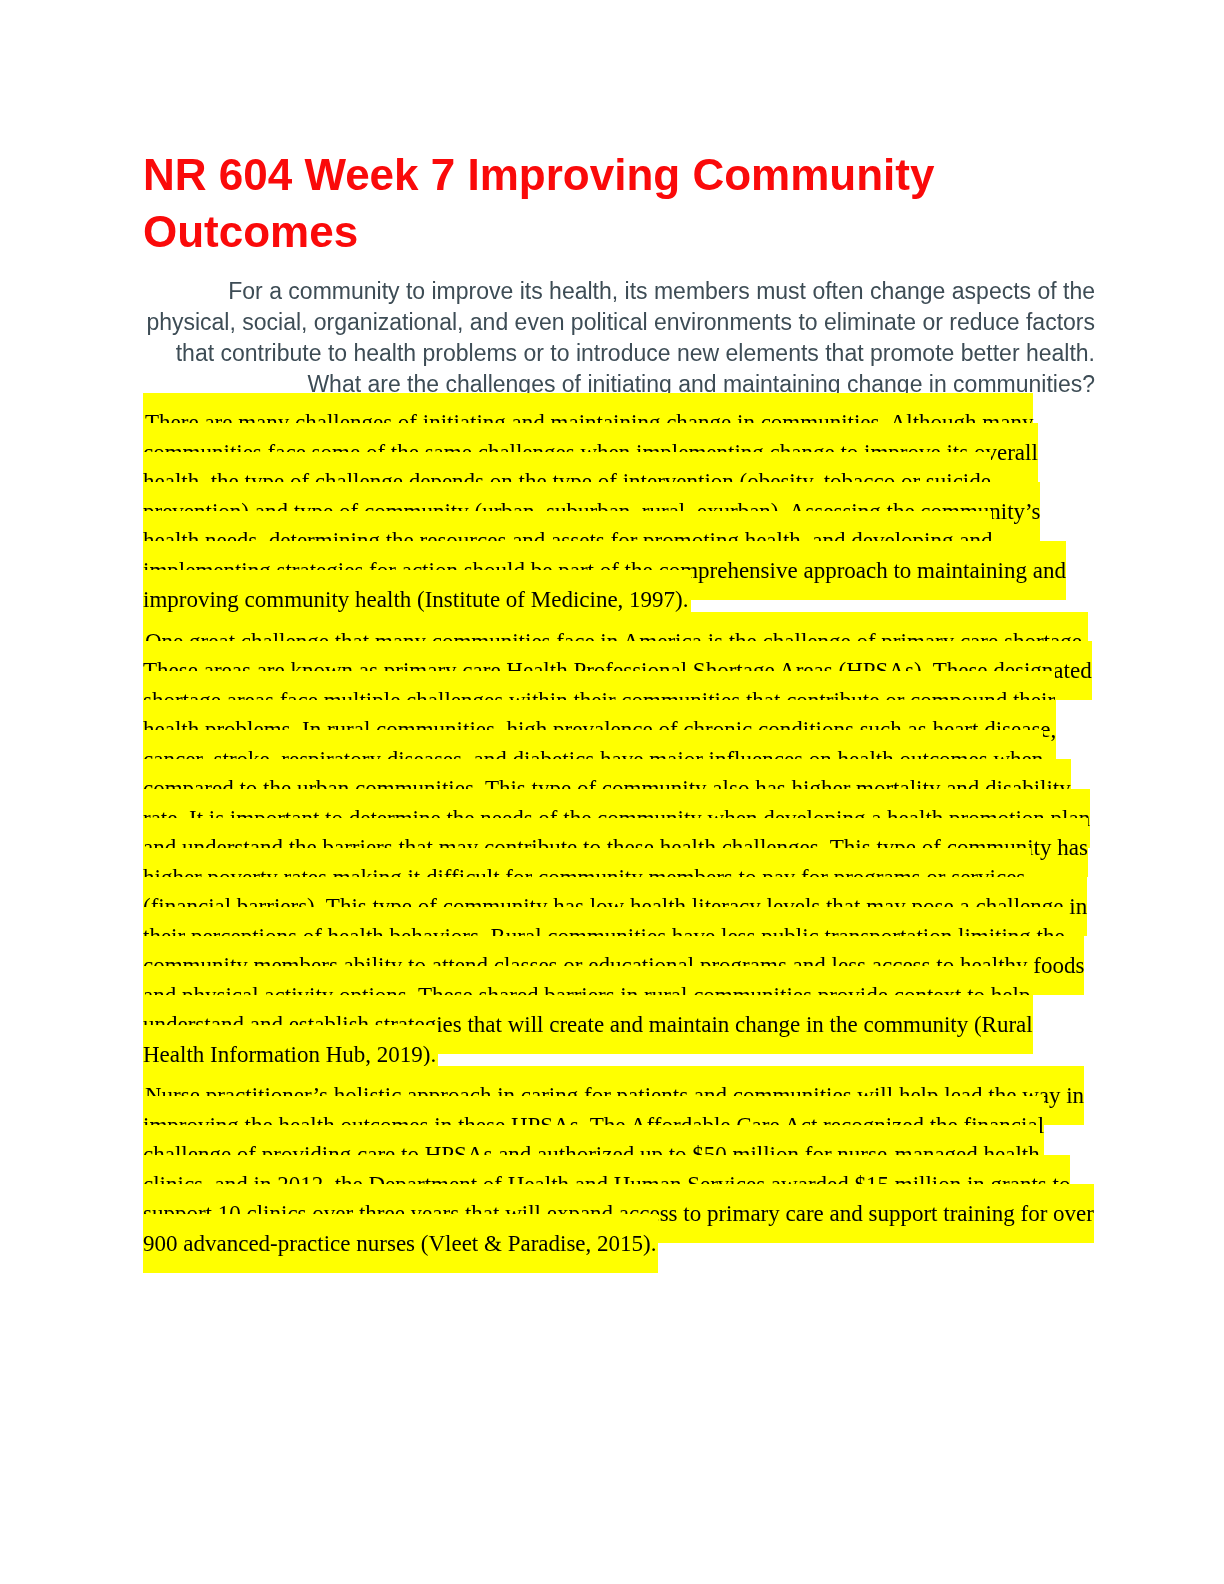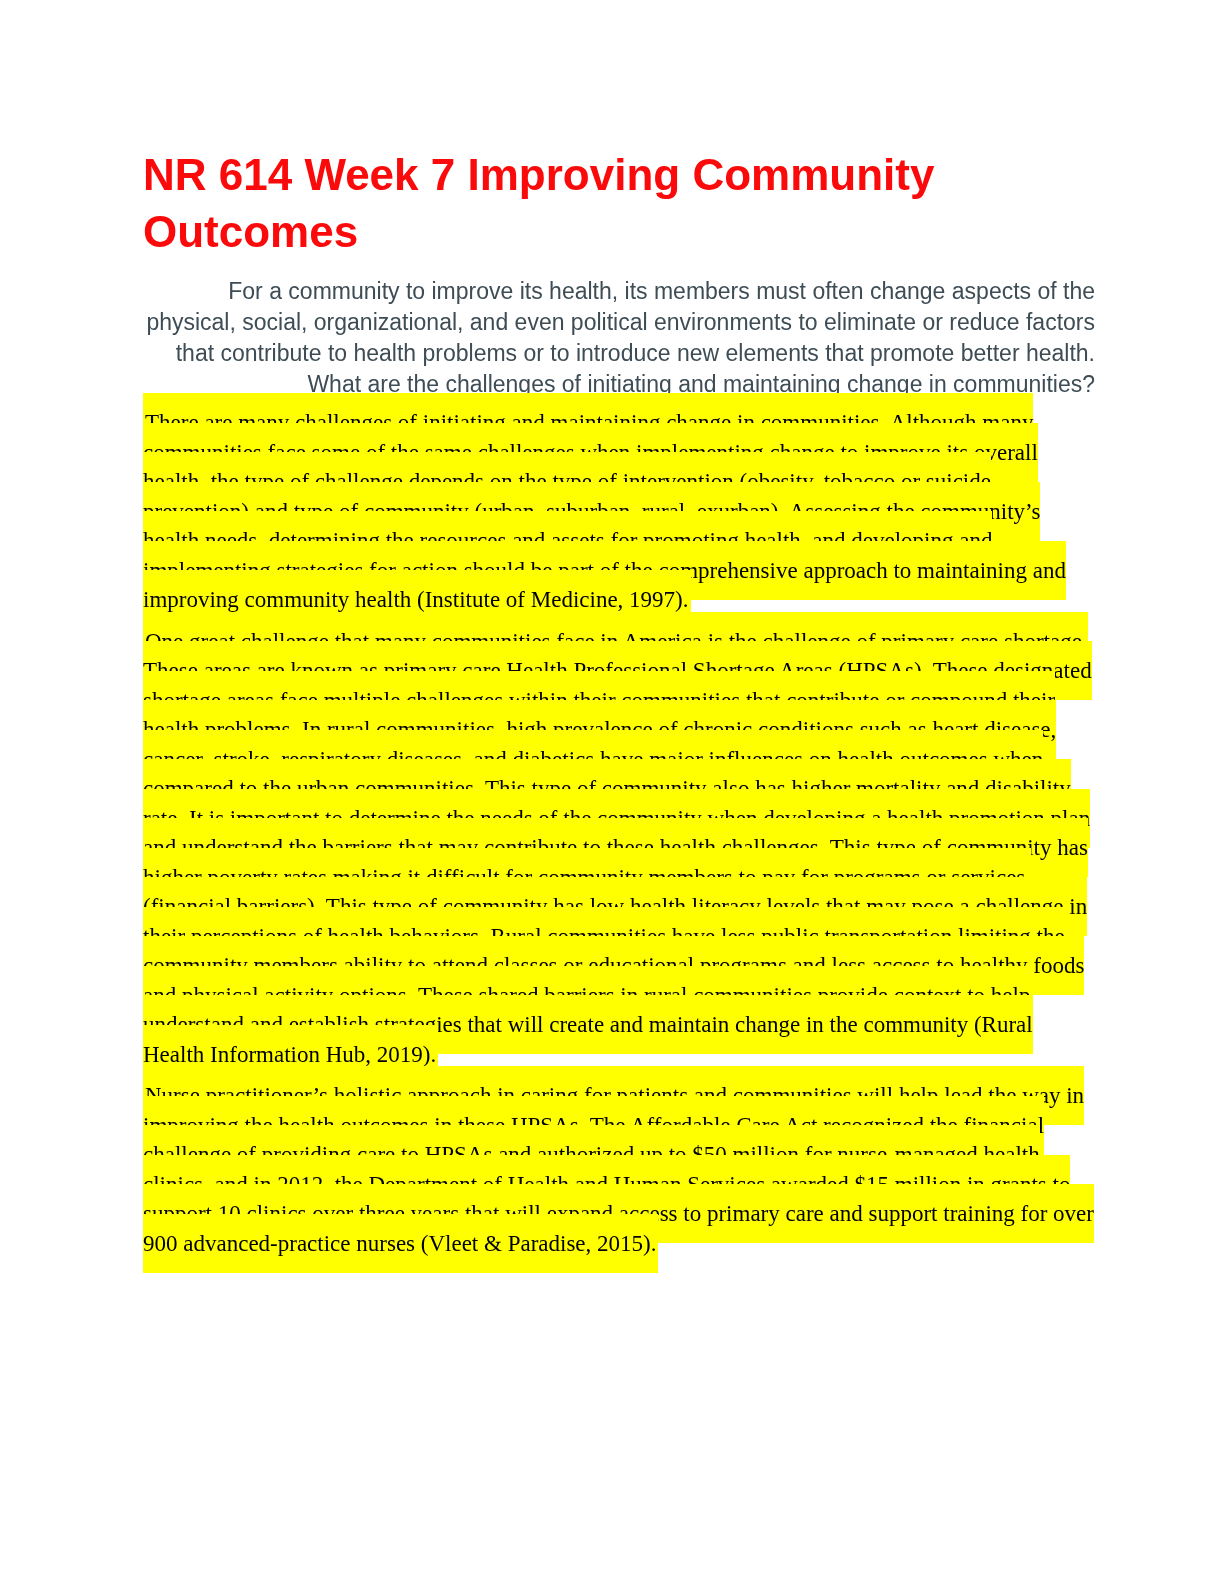--- a/index.html
+++ b/index.html
@@ -47,21 +47,21 @@
     background: var(--color-highlight, #ffff00);
     color: var(--color-highlight-text, #000000);
     padding: 17px 2px;
   }
 </style>
 </head>
 <body>
 
 <div class="page">
   <div class="content">
-    <h1 class="doc-title">NR 614 Week 7 Improving Community Outcomes</h1>
+    <h1 class="doc-title">NR 604 Week 7 Improving Community Outcomes</h1>
 
     <p class="intro">For a community to improve its health, its members must often change aspects of the physical, social, organizational, and even political environments to eliminate or reduce factors that contribute to health problems or to introduce new elements that promote better health. What are the challenges of initiating and maintaining change in communities?</p>
 
     <p class="hl"><mark>There are many challenges of initiating and maintaining change in communities. Although many communities face some of the same challenges when implementing change to improve its overall health, the type of challenge depends on the type of intervention (obesity, tobacco or suicide prevention) and type of community (urban, suburban, rural, exurban). Assessing the community’s health needs, determining the resources and assets for promoting health, and developing and implementing strategies for action should be part of the comprehensive approach to maintaining and improving community health (Institute of Medicine, 1997).</mark></p>
 
     <p class="hl"><mark>One great challenge that many communities face in America is the challenge of primary care shortage. These areas are known as primary care Health Professional Shortage Areas (HPSAs). These designated shortage areas face multiple challenges within their communities that contribute or compound their health problems. In rural communities, high prevalence of chronic conditions such as heart disease, cancer, stroke, respiratory diseases, and diabetics have major influences on health outcomes when compared to the urban communities. This type of community also has higher mortality and disability rate. It is important to determine the needs of the community when developing a health promotion plan and understand the barriers that may contribute to these health challenges. This type of community has higher poverty rates making it difficult for community members to pay for programs or services, (financial barriers). This type of community has low health literacy levels that may pose a challenge in their perceptions of health behaviors. Rural communities have less public transportation limiting the community members ability to attend classes or educational programs and less access to healthy foods and physical activity options. These shared barriers in rural communities provide context to help understand and establish strategies that will create and maintain change in the community (Rural Health Information Hub, 2019).</mark></p>
 
     <p class="hl"><mark>Nurse practitioner’s holistic approach in caring for patients and communities will help lead the way in improving the health outcomes in these HPSAs. The Affordable Care Act recognized the financial challenge of providing care to HPSAs and authorized up to $50 million for nurse-managed health clinics, and in 2012, the Department of Health and Human Services awarded $15 million in grants to support 10 clinics over three years that will expand access to primary care and support training for over 900 advanced-practice nurses (Vleet &amp; Paradise, 2015).</mark></p>
   </div>
 </div>

